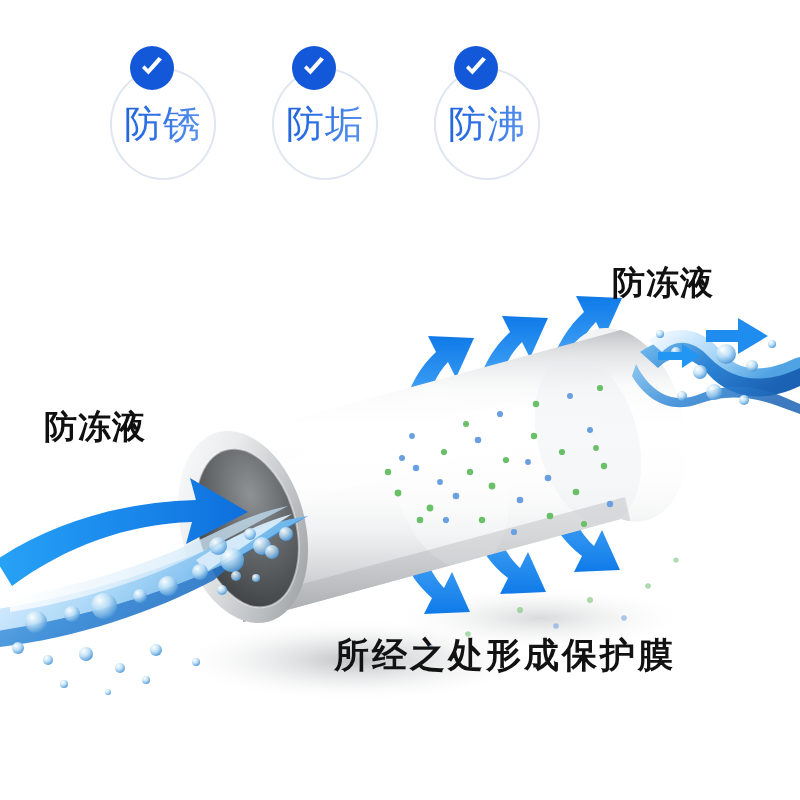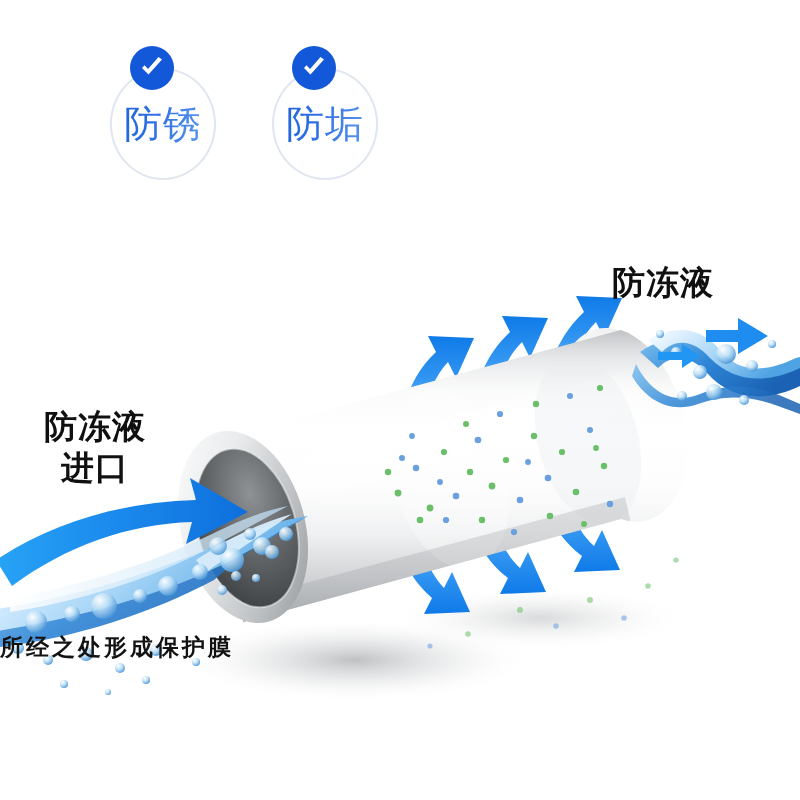--- a/index.html
+++ b/index.html
@@ -84,22 +84,22 @@
     margin-top: 35px;
   }
   #callout-inlet  { left: 44px;  top: 372px; }
   #callout-outlet { left: 612px; top: 228px; }
 
   #caption {
     position: absolute;
     left: 0;
     top: 632px;
     width: 676px;
-    text-align: left;
-    font-size: 23px;
+    text-align: right;
+    font-size: 35px;
     font-weight: bold;
     color: #121212;
     letter-spacing: 3px;
   }
 
   
   #art {
     position: absolute;
     left: 0;
     top: 0;
@@ -402,25 +402,33 @@
   <div class="badge" style="left:272px">
     <div class="badge-ring"></div>
     <div class="badge-label">防垢</div>
     <div class="badge-check">
       <svg width="26" height="24" viewBox="0 0 26 24">
           <path d="M3 12 L9.5 18.5 L23 3.5 L19.5 1 L9 13 L5.5 9.2 Z" fill="#ffffff"></path>
         </svg>
     </div>
   </div>
 
+  <div class="badge" style="left:434px">
+    <div class="badge-ring"></div>
+    <div class="badge-label">防沸</div>
+    <div class="badge-check">
+      <svg width="26" height="24" viewBox="0 0 26 24">
+          <path d="M3 12 L9.5 18.5 L23 3.5 L19.5 1 L9 13 L5.5 9.2 Z" fill="#ffffff"></path>
+        </svg>
+    </div>
+  </div>
 
 
   <div class="callout" id="callout-inlet">
     <div>防冻液</div>
-    <div>进口</div>
   </div>
 
   <div class="callout" id="callout-outlet">
     <div>防冻液</div>
   </div>
 
   <div id="caption">所经之处形成保护膜</div>
 
 </div>
 

